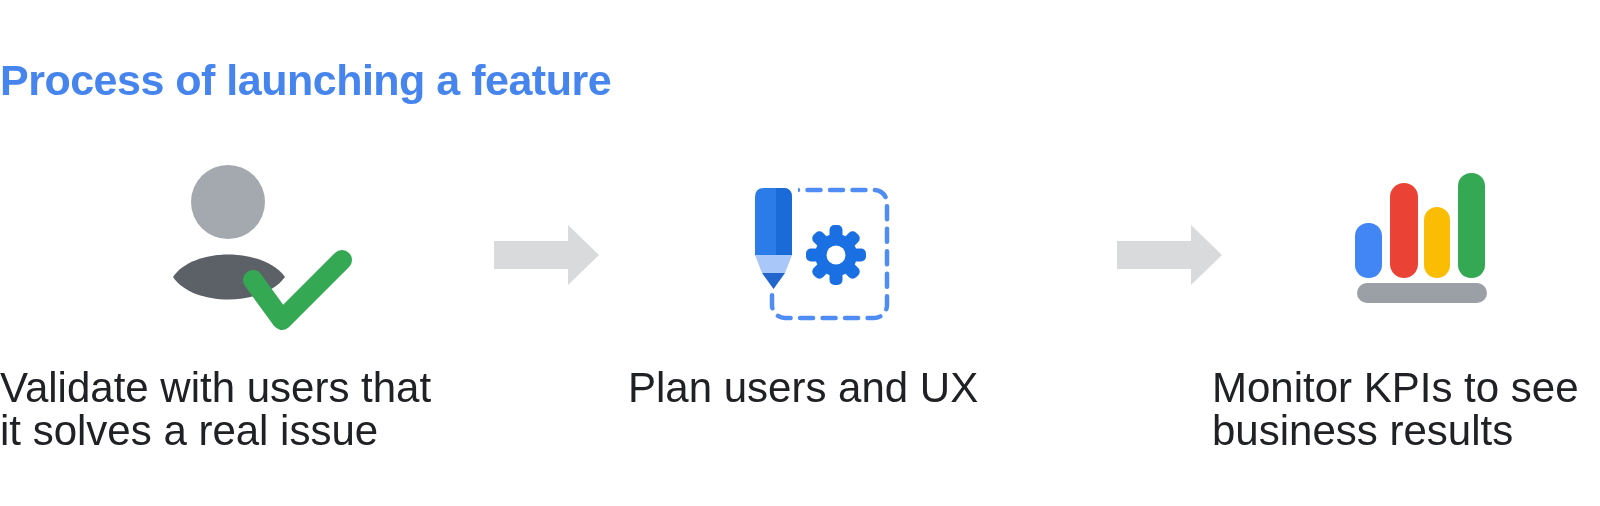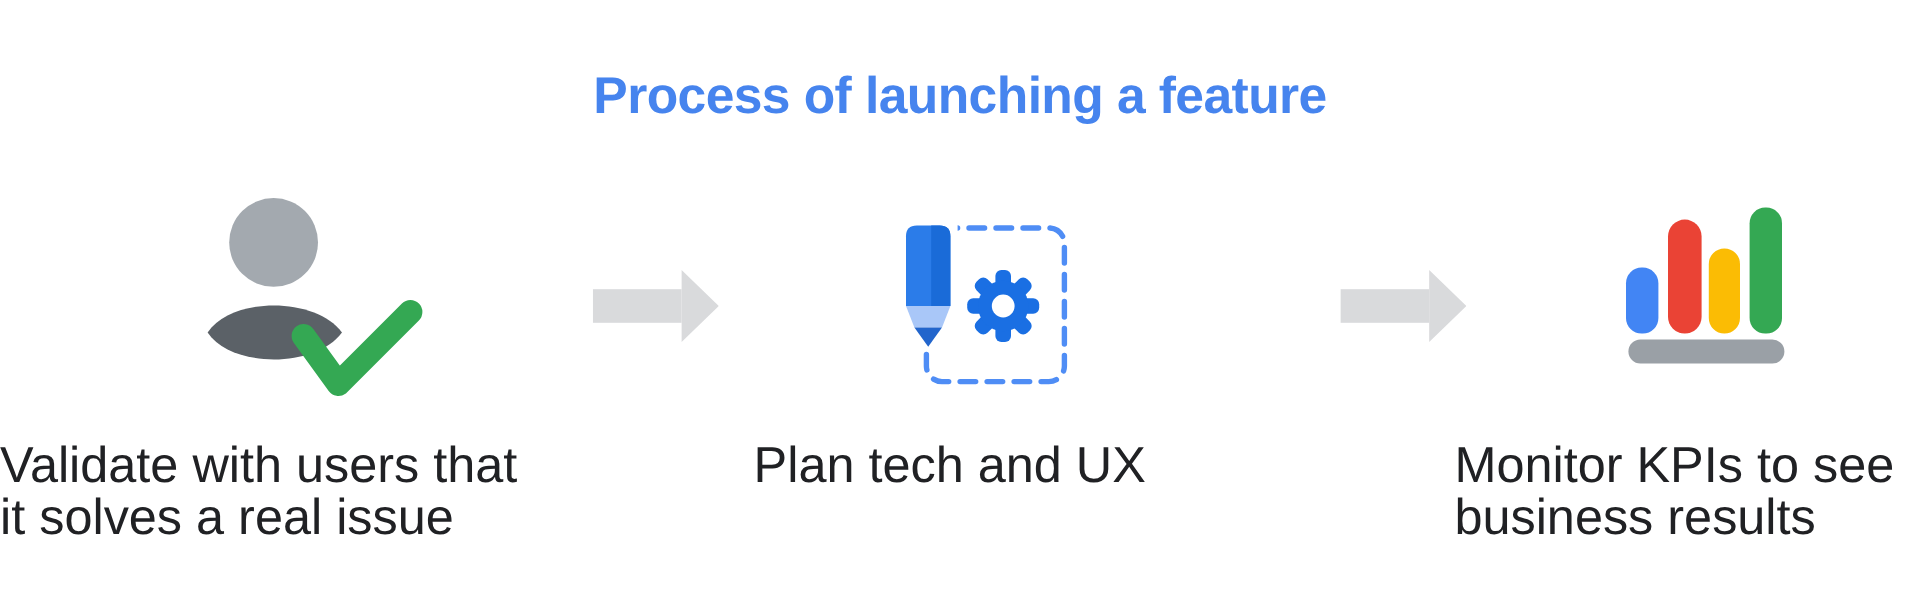--- a/index.html
+++ b/index.html
@@ -13,21 +13,20 @@
     width: 1600px;
     height: 506px;
     background: #ffffff;
     overflow: hidden;
   }
   .title {
     position: absolute;
     left: 0;
     top: 56px;
     width: 1600px;
-    text-align: center;
     font-size: 43px;
     font-weight: bold;
     letter-spacing: -0.5px;
     color: #4684ee;
   }
   .icon-abs { position: absolute; }
   .caption {
     position: absolute;
     top: 366px;
     text-align: left;
@@ -91,20 +90,20 @@
     <rect x="71" y="37" width="26" height="71" rx="13" fill="#fbbc04"></rect>
     <rect x="105" y="3" width="27" height="105" rx="13" fill="#34a853"></rect>
     <rect x="4" y="113" width="130" height="20" rx="10" fill="#9aa0a6"></rect>
   </svg>
 
   <div class="caption caption-1">
     <div>Validate with users that</div>
     <div>it solves a real issue</div>
   </div>
   <div class="caption caption-2">
-    <div>Plan tech and UX</div>
+    <div>Plan users and UX</div>
   </div>
   <div class="caption caption-3">
     <div>Monitor KPIs to see</div>
     <div>business results</div>
   </div>
 
 </div>
 
 </body></html>

